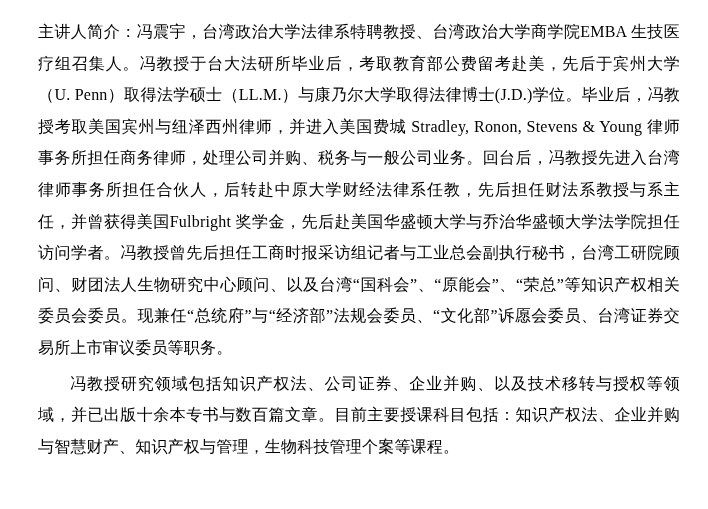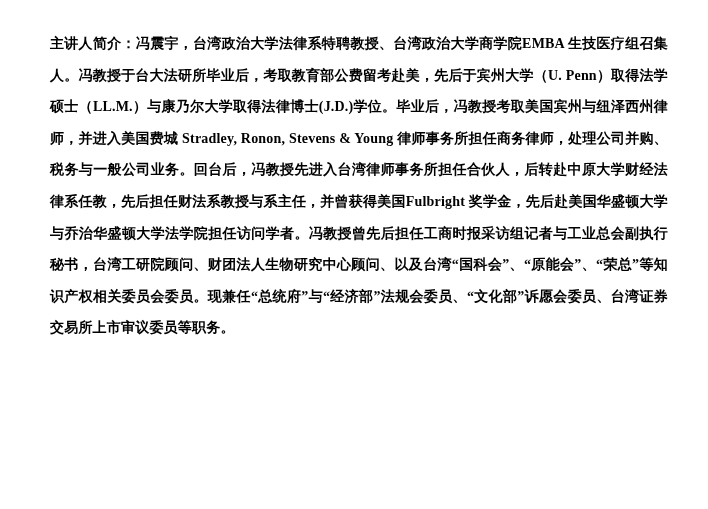--- a/index.html
+++ b/index.html
@@ -14,33 +14,33 @@
     color: #000000;
     overflow: hidden;
   }
   .page {
     box-sizing: border-box;
     width: 708px;
     height: 509px;
     padding: 12px 24px 0 34px;
   }
   .para {
-    margin: 16px;
-    font-size: 14px;
+    margin: 4px;
+    font-size: 16px;
     line-height: 31.6px;
     text-align: justify;
     text-justify: inter-ideograph;
     letter-spacing: 0.2px;
-    font-weight: bold;
   }
   .para + .para {
     margin-top: 2px;
   }
   .indent {
     text-indent: 2em;
   }
 </style>
 </head>
 <body>
 
 <div class="page">
   <p class="para">主讲人简介：冯震宇，台湾政治大学法律系特聘教授、台湾政治大学商学院EMBA 生技医疗组召集人。冯教授于台大法研所毕业后，考取教育部公费留考赴美，先后于宾州大学（U. Penn）取得法学硕士（LL.M.）与康乃尔大学取得法律博士(J.D.)学位。毕业后，冯教授考取美国宾州与纽泽西州律师，并进入美国费城 Stradley, Ronon, Stevens &amp; Young 律师事务所担任商务律师，处理公司并购、税务与一般公司业务。回台后，冯教授先进入台湾律师事务所担任合伙人，后转赴中原大学财经法律系任教，先后担任财法系教授与系主任，并曾获得美国Fulbright 奖学金，先后赴美国华盛顿大学与乔治华盛顿大学法学院担任访问学者。冯教授曾先后担任工商时报采访组记者与工业总会副执行秘书，台湾工研院顾问、财团法人生物研究中心顾问、以及台湾“国科会”、“原能会”、“荣总”等知识产权相关委员会委员。现兼任“总统府”与“经济部”法规会委员、“文化部”诉愿会委员、台湾证券交易所上市审议委员等职务。</p>
+  <p class="para indent">冯教授研究领域包括知识产权法、公司证券、企业并购、以及技术移转与授权等领域，并已出版十余本专书与数百篇文章。目前主要授课科目包括：知识产权法、企业并购与智慧财产、知识产权与管理，生物科技管理个案等课程。</p>
 </div>
 
 </body></html>

